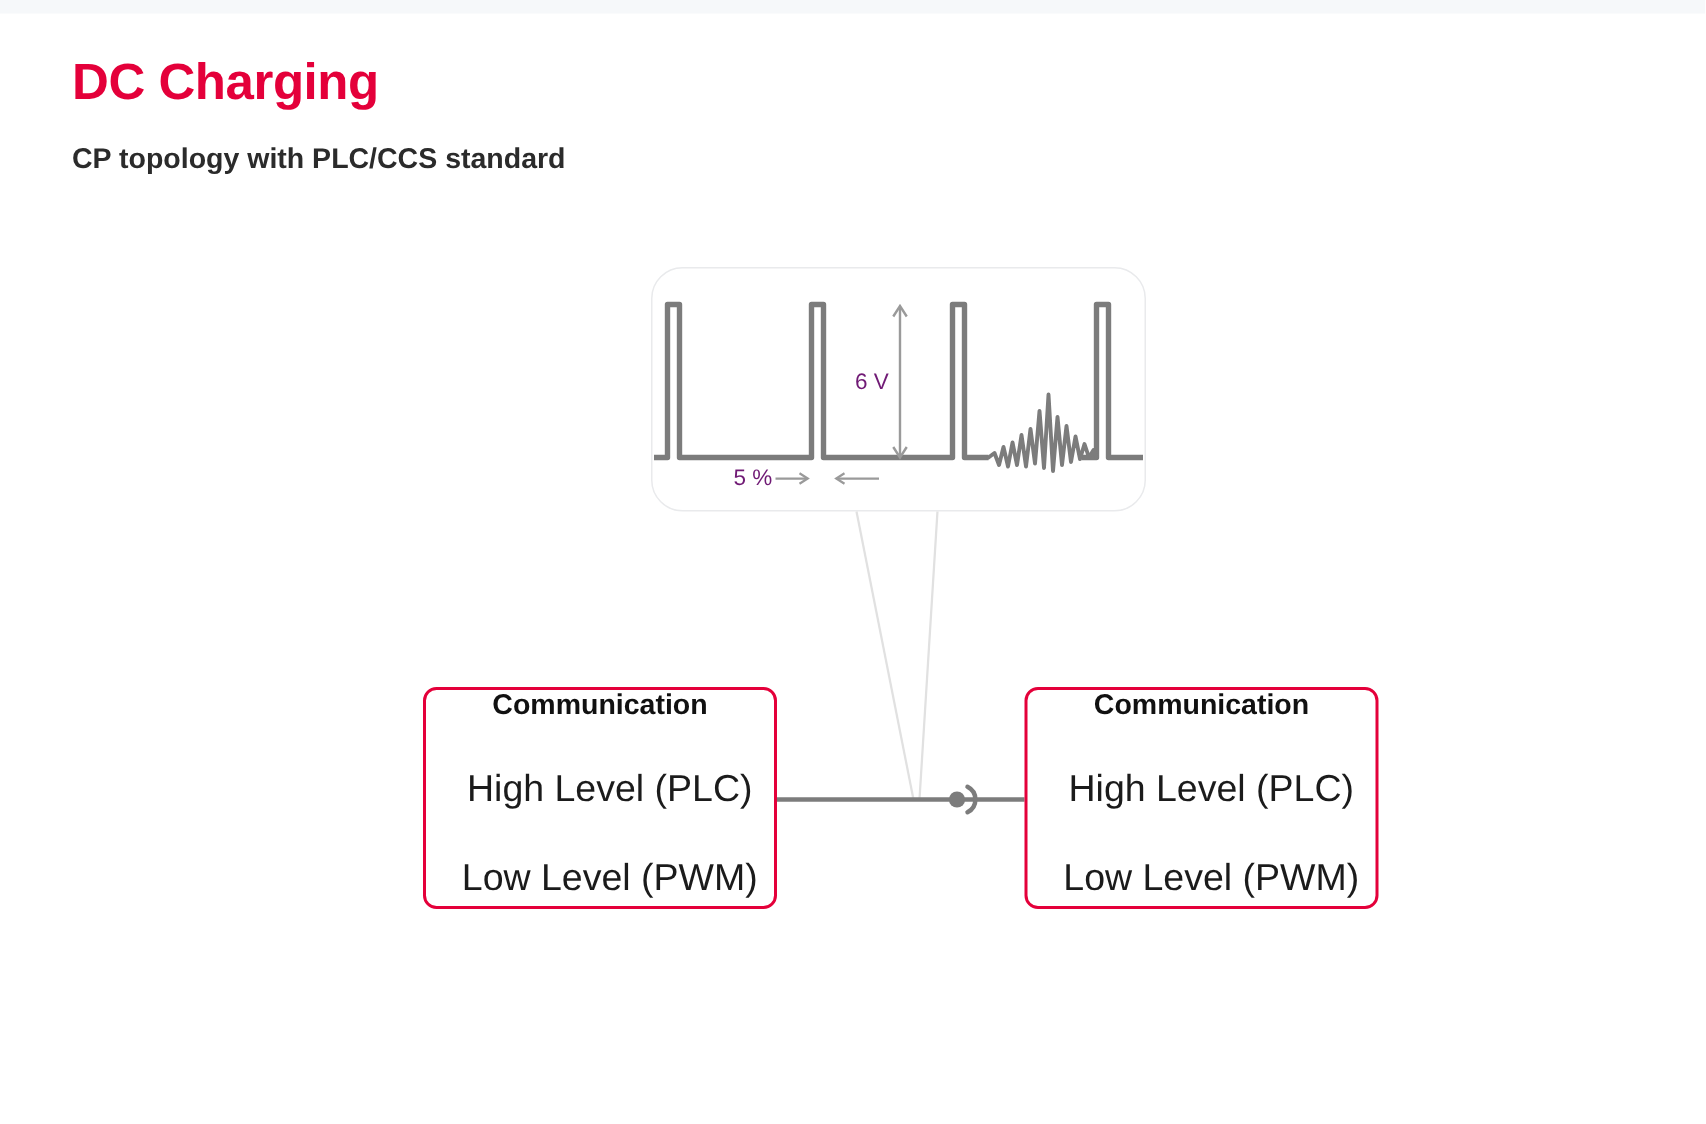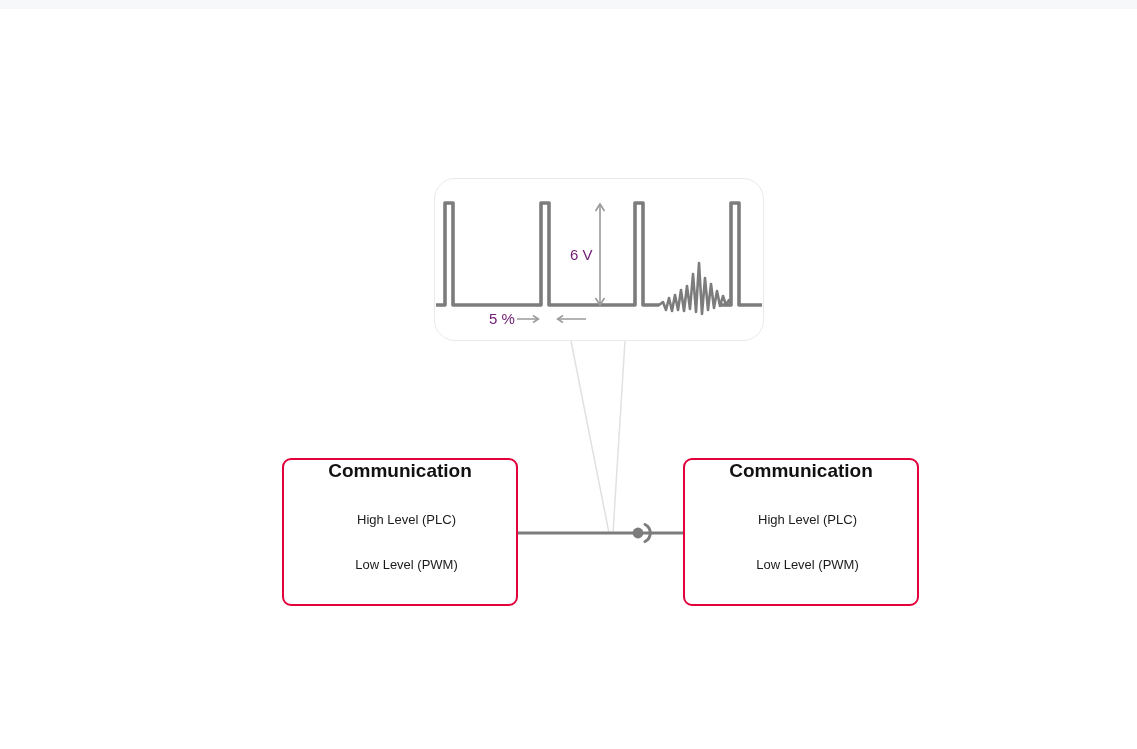--- a/index.html
+++ b/index.html
@@ -93,34 +93,36 @@
   }
   .comm-left  { left: 282px; top: 458px; }
   .comm-right { left: 683px; top: 458px; }
   .comm-title {
     font-size: 19px;
     font-weight: bold;
     color: #111111;
     white-space: nowrap;
   }
   .comm-line {
-    font-size: 13px;
+    font-size: 25px;
     font-weight: normal;
     color: #1b1b1b;
     white-space: nowrap;
     margin-left: 13px;
   }
 </style>
 </head>
 <body>
 
 <div id="slide">
 
   <div class="top-band"></div>
 
+  <div class="title">DC Charging</div>
+  <div class="subtitle">CP topology with PLC/CCS standard</div>
 
   <div class="wave-card"></div>
 
   <svg class="wave-svg" viewBox="0 0 330 163">
 
     <g fill="none" stroke="#7c7c7c" stroke-width="3.6" stroke-linejoin="round" stroke-linecap="butt">
       <path d="M 2,127
                L 11,127 L 11,25 L 19,25 L 19,127
                L 107,127 L 107,25 L 115,25 L 115,127
                L 201,127 L 201,25 L 209,25 L 209,127

